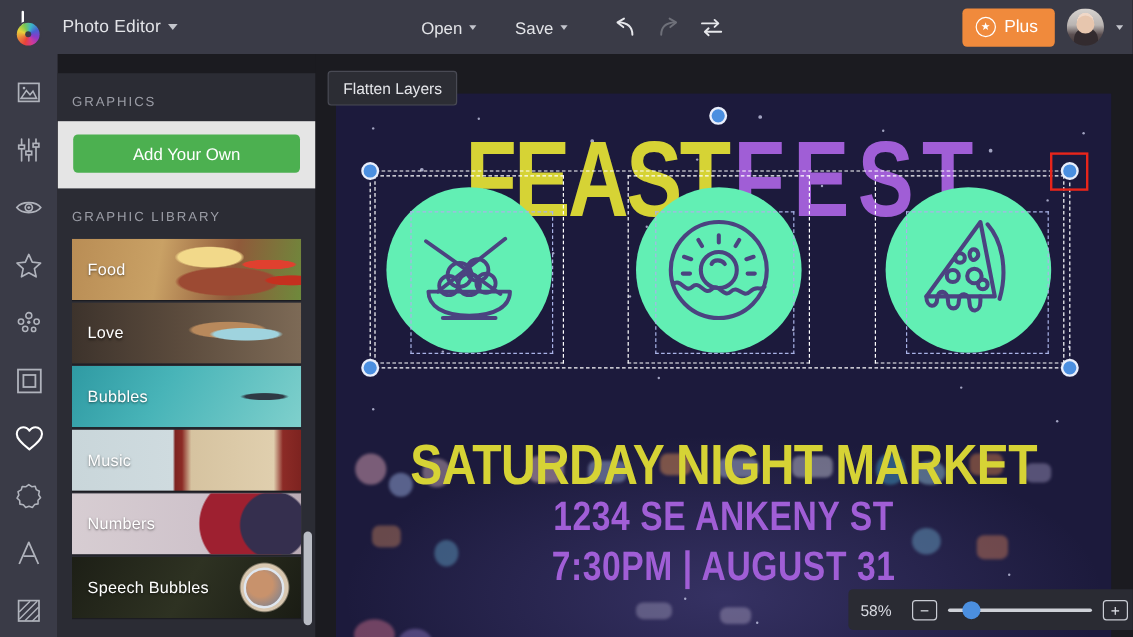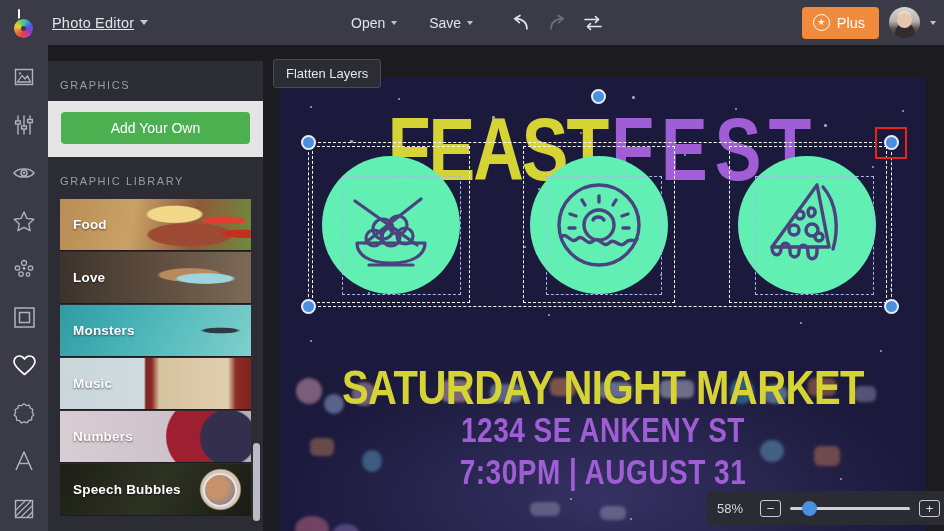--- a/index.html
+++ b/index.html
@@ -31,21 +31,20 @@
     box-shadow: 0 0 0 1.5px #3a3b47;
   }
   .logo-ball::after {
     content: ""; position: absolute; left: 50%; top: 50%;
     width: 5px; height: 5px; margin: -2.5px 0 0 -2.5px;
     background: #3a3b47; border-radius: 50%;
   }
   .brand-title {
     color: #e3e4e8; font-size: 14.5px; margin-left: 12px;
     letter-spacing: .2px;
-    text-decoration: underline;
   }
   .caret {
     display: inline-block; margin-left: 6px;
     border-left: 4px solid transparent; border-right: 4px solid transparent;
     border-top: 5px solid #c3c5cc; vertical-align: middle;
   }
   .caret.sm { border-left-width: 3.5px; border-right-width: 3.5px; border-top-width: 4.5px; }
 
   .menu-center {
     position: absolute; left: 335px; top: 0; height: 45px;
@@ -115,21 +114,21 @@
   .panel-label {
     color: #9b9da6; font-size: 11px; letter-spacing: 1.6px;
     padding: 18px 0 10px 12px; font-weight: 400;
   }
   .addown-box { background: #e5e5e5; padding: 11px 13px 13px; }
   .add-btn {
     background: #4cb050; color: #fff; border: none; border-radius: 4px;
     width: 100%; height: 32px; font-size: 14px; cursor: pointer;
     font-family: "Liberation Sans", sans-serif;
   }
-  .lib-list { margin-top: 2px; font-weight: bold; }
+  .lib-list { margin-top: 2px; }
   .lib-item {
     height: 52px; position: relative; overflow: hidden;
     display: flex; align-items: center; cursor: pointer;
     border-bottom: 1px solid rgba(0,0,0,.35);
     margin: 0 12px 1px 12px;
   }
   .lib-item .thumb { position: absolute; inset: 0; }
   .lib-item .label {
     position: relative; color: #fff; font-size: 13.5px;
     padding-left: 13px; text-shadow: 0 1px 2px rgba(0,0,0,.55);
@@ -405,21 +404,21 @@
         <div class="lib-item">
           <div class="thumb th-food"></div>
           <div class="label">Food</div>
         </div>
         <div class="lib-item">
           <div class="thumb th-love"></div>
           <div class="label">Love</div>
         </div>
         <div class="lib-item">
           <div class="thumb th-monsters"></div>
-          <div class="label">Monsters</div>
+          <div class="label">Bubbles</div>
         </div>
         <div class="lib-item">
           <div class="thumb th-music"></div>
           <div class="label">Music</div>
         </div>
         <div class="lib-item">
           <div class="thumb th-numbers"></div>
           <div class="label">Numbers</div>
         </div>
         <div class="lib-item">

